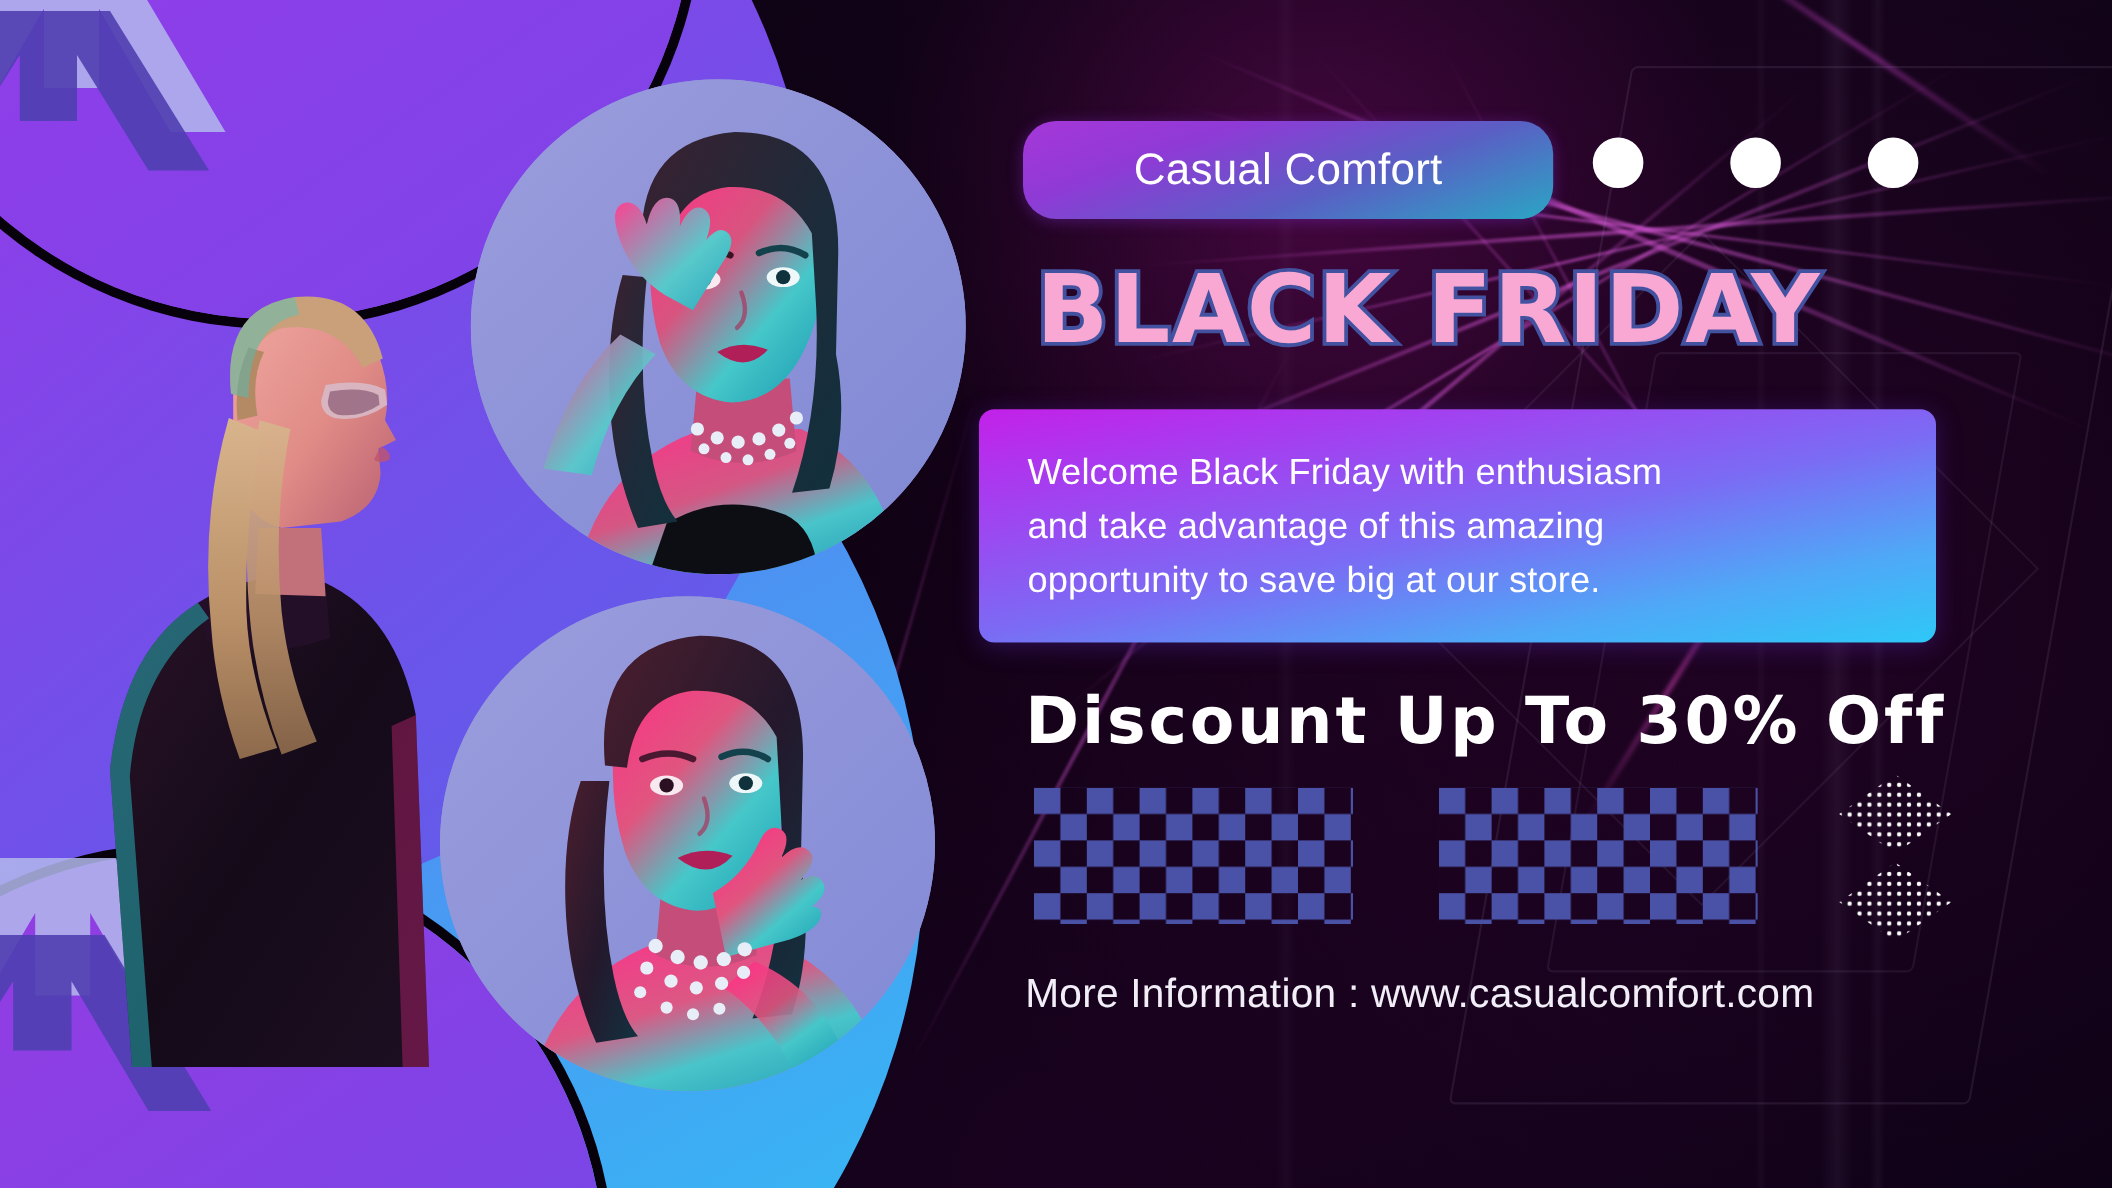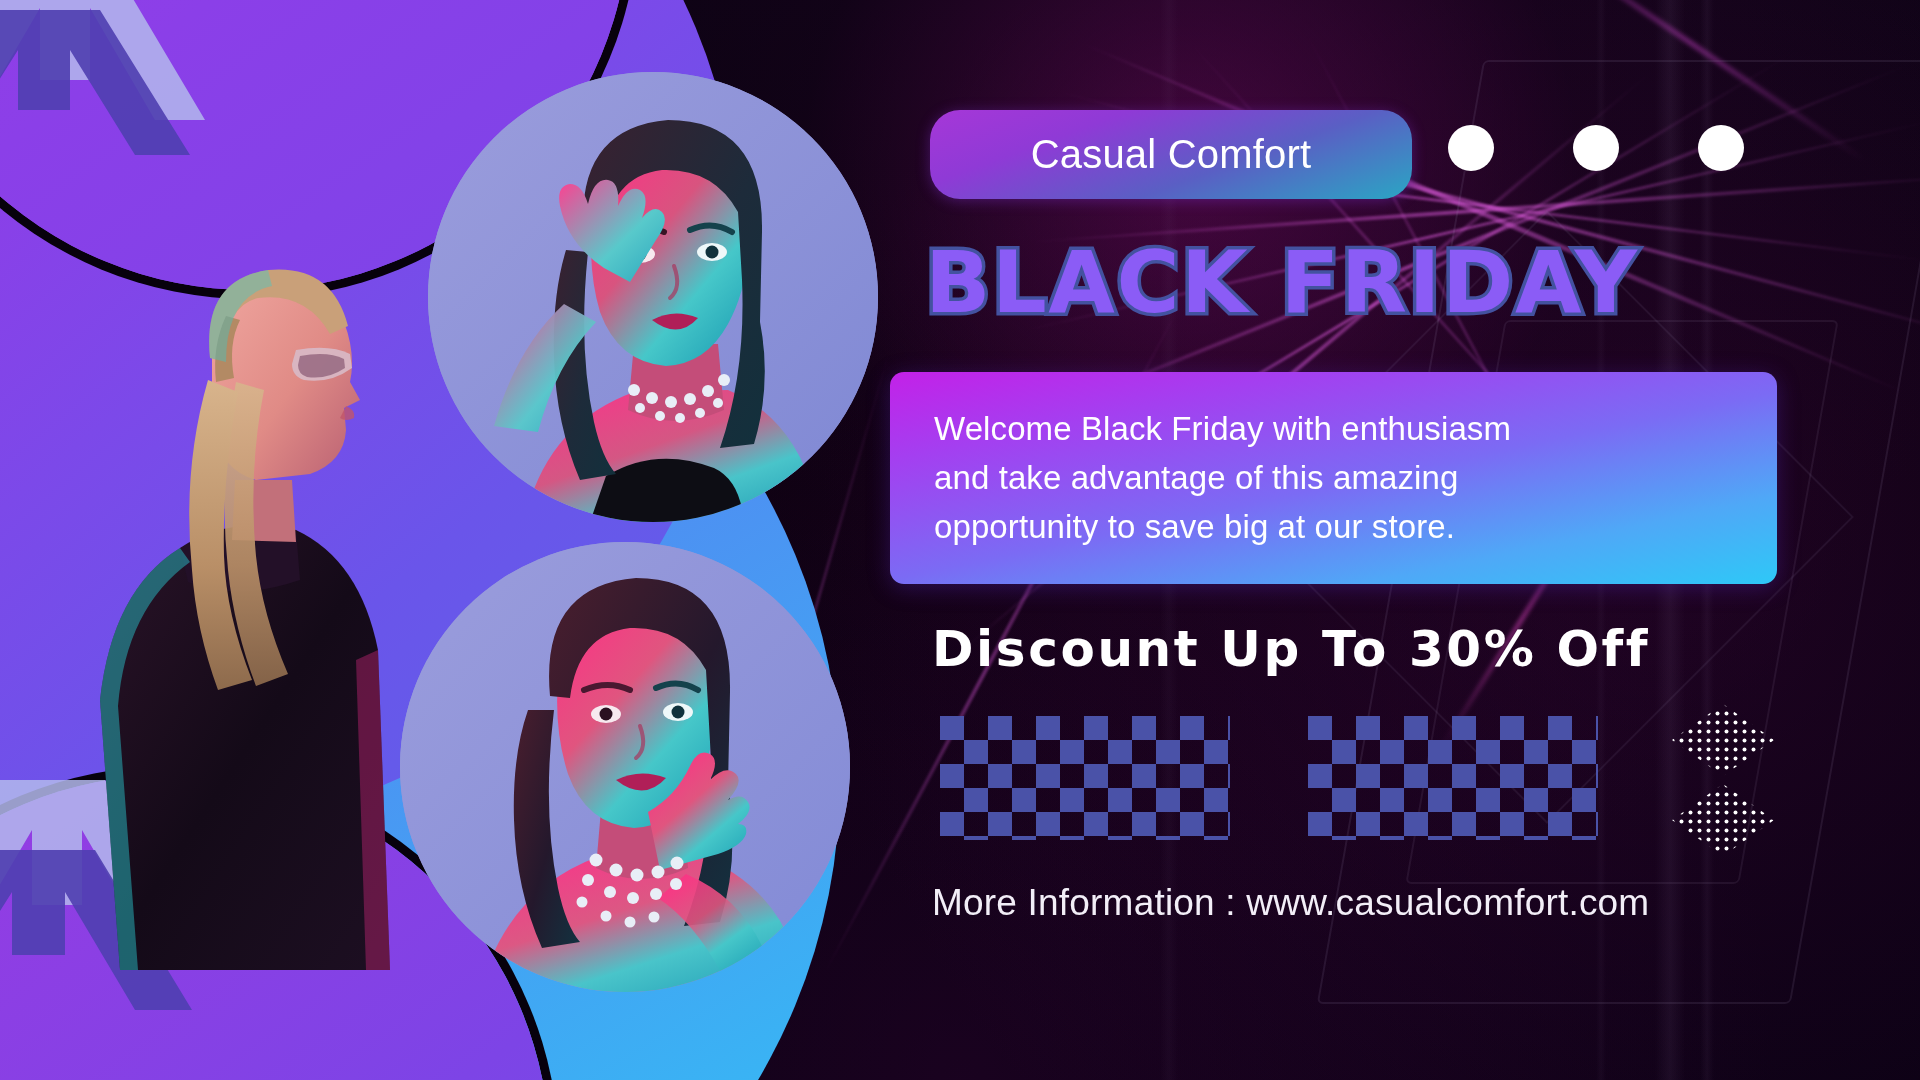--- a/index.html
+++ b/index.html
@@ -28,29 +28,29 @@
   
   .portrait{position:absolute;border-radius:50%;overflow:hidden;}
 
   
   .pill{position:absolute;display:flex;align-items:center;justify-content:center;
         border-radius:30px;background:linear-gradient(160deg,#a637d8 0%,#8f3ad6 28%,#5a5fc4 62%,#2aa6c4 100%);
         box-shadow:0 2px 14px rgba(120,40,190,.45);}
   .pill span{color:#fff;font-size:40px;letter-spacing:.2px;white-space:nowrap;}
 
   .headline{position:absolute;white-space:nowrap;font-weight:700;font-size:86px;letter-spacing:1.5px;
-            color:#8b5cf6;font-family:"DejaVu Sans","Liberation Sans",sans-serif;
-            -webkit-text-stroke:7px #4352a0;paint-order:stroke fill;}
+            color:#f9a8d4;font-family:"DejaVu Sans","Liberation Sans",sans-serif;
+            -webkit-text-stroke:7px #4352a0;paint-order:stroke fill;margin-left:17px;}
 
   .promo-panel{position:absolute;border-radius:14px;
         background:linear-gradient(168deg,#c321e8 0%,#a43ff0 22%,#7b6bf4 52%,#4fa8f7 78%,#2ec8f7 100%);
         box-shadow:0 4px 22px rgba(90,40,190,.35);}
   .promo-panel p{margin:0;color:#fff;font-size:33px;line-height:49px;letter-spacing:.1px;}
 
-  .discount{position:absolute;white-space:nowrap;color:#fff;font-weight:700;font-size:50px;letter-spacing:2.6px;
+  .discount{position:absolute;white-space:nowrap;color:#fff;font-weight:700;font-size:59px;letter-spacing:2.6px;
             font-family:"DejaVu Sans","Liberation Sans",sans-serif;}
 
   .checker{position:absolute;}
   .diamonds{position:absolute;}
 
   .moreinfo{position:absolute;white-space:nowrap;color:#f2eef7;font-size:37px;letter-spacing:.2px;}
 
   .dot{position:absolute;border-radius:50%;background:#fff;}
 </style>
 </head>
@@ -295,21 +295,21 @@
   <div class="pill" style="left:930px;top:110px;width:482px;height:89px;">
     <span>Casual Comfort</span>
   </div>
 
   <div class="dot" style="left:1448px;top:125px;width:46px;height:46px;"></div>
   <div class="dot" style="left:1573px;top:125px;width:46px;height:46px;"></div>
   <div class="dot" style="left:1698px;top:125px;width:46px;height:46px;"></div>
 
   <div class="headline" style="left:925px;top:232px;">BLACK FRIDAY</div>
 
-  <div class="promo-panel" style="left:890px;top:372px;width:870px;height:212px;padding-left:17px;">
+  <div class="promo-panel" style="left:890px;top:372px;width:870px;height:212px;">
     <p style="position:absolute;left:44px;top:32px;">Welcome Black Friday with enthusiasm</p>
     <p style="position:absolute;left:44px;top:130px;">opportunity to save big at our store.</p>
     <p style="position:absolute;left:44px;top:81px;">and take advantage of this amazing</p>
   </div>
 
   <div class="discount" style="left:932px;top:620px;">Discount Up To 30% Off</div>
 
   <svg class="checker" style="left:940px;top:716px;" width="290" height="124" viewBox="0 0 290 124">
     <defs>
       <pattern id="ck" width="48" height="48" patternUnits="userSpaceOnUse">

